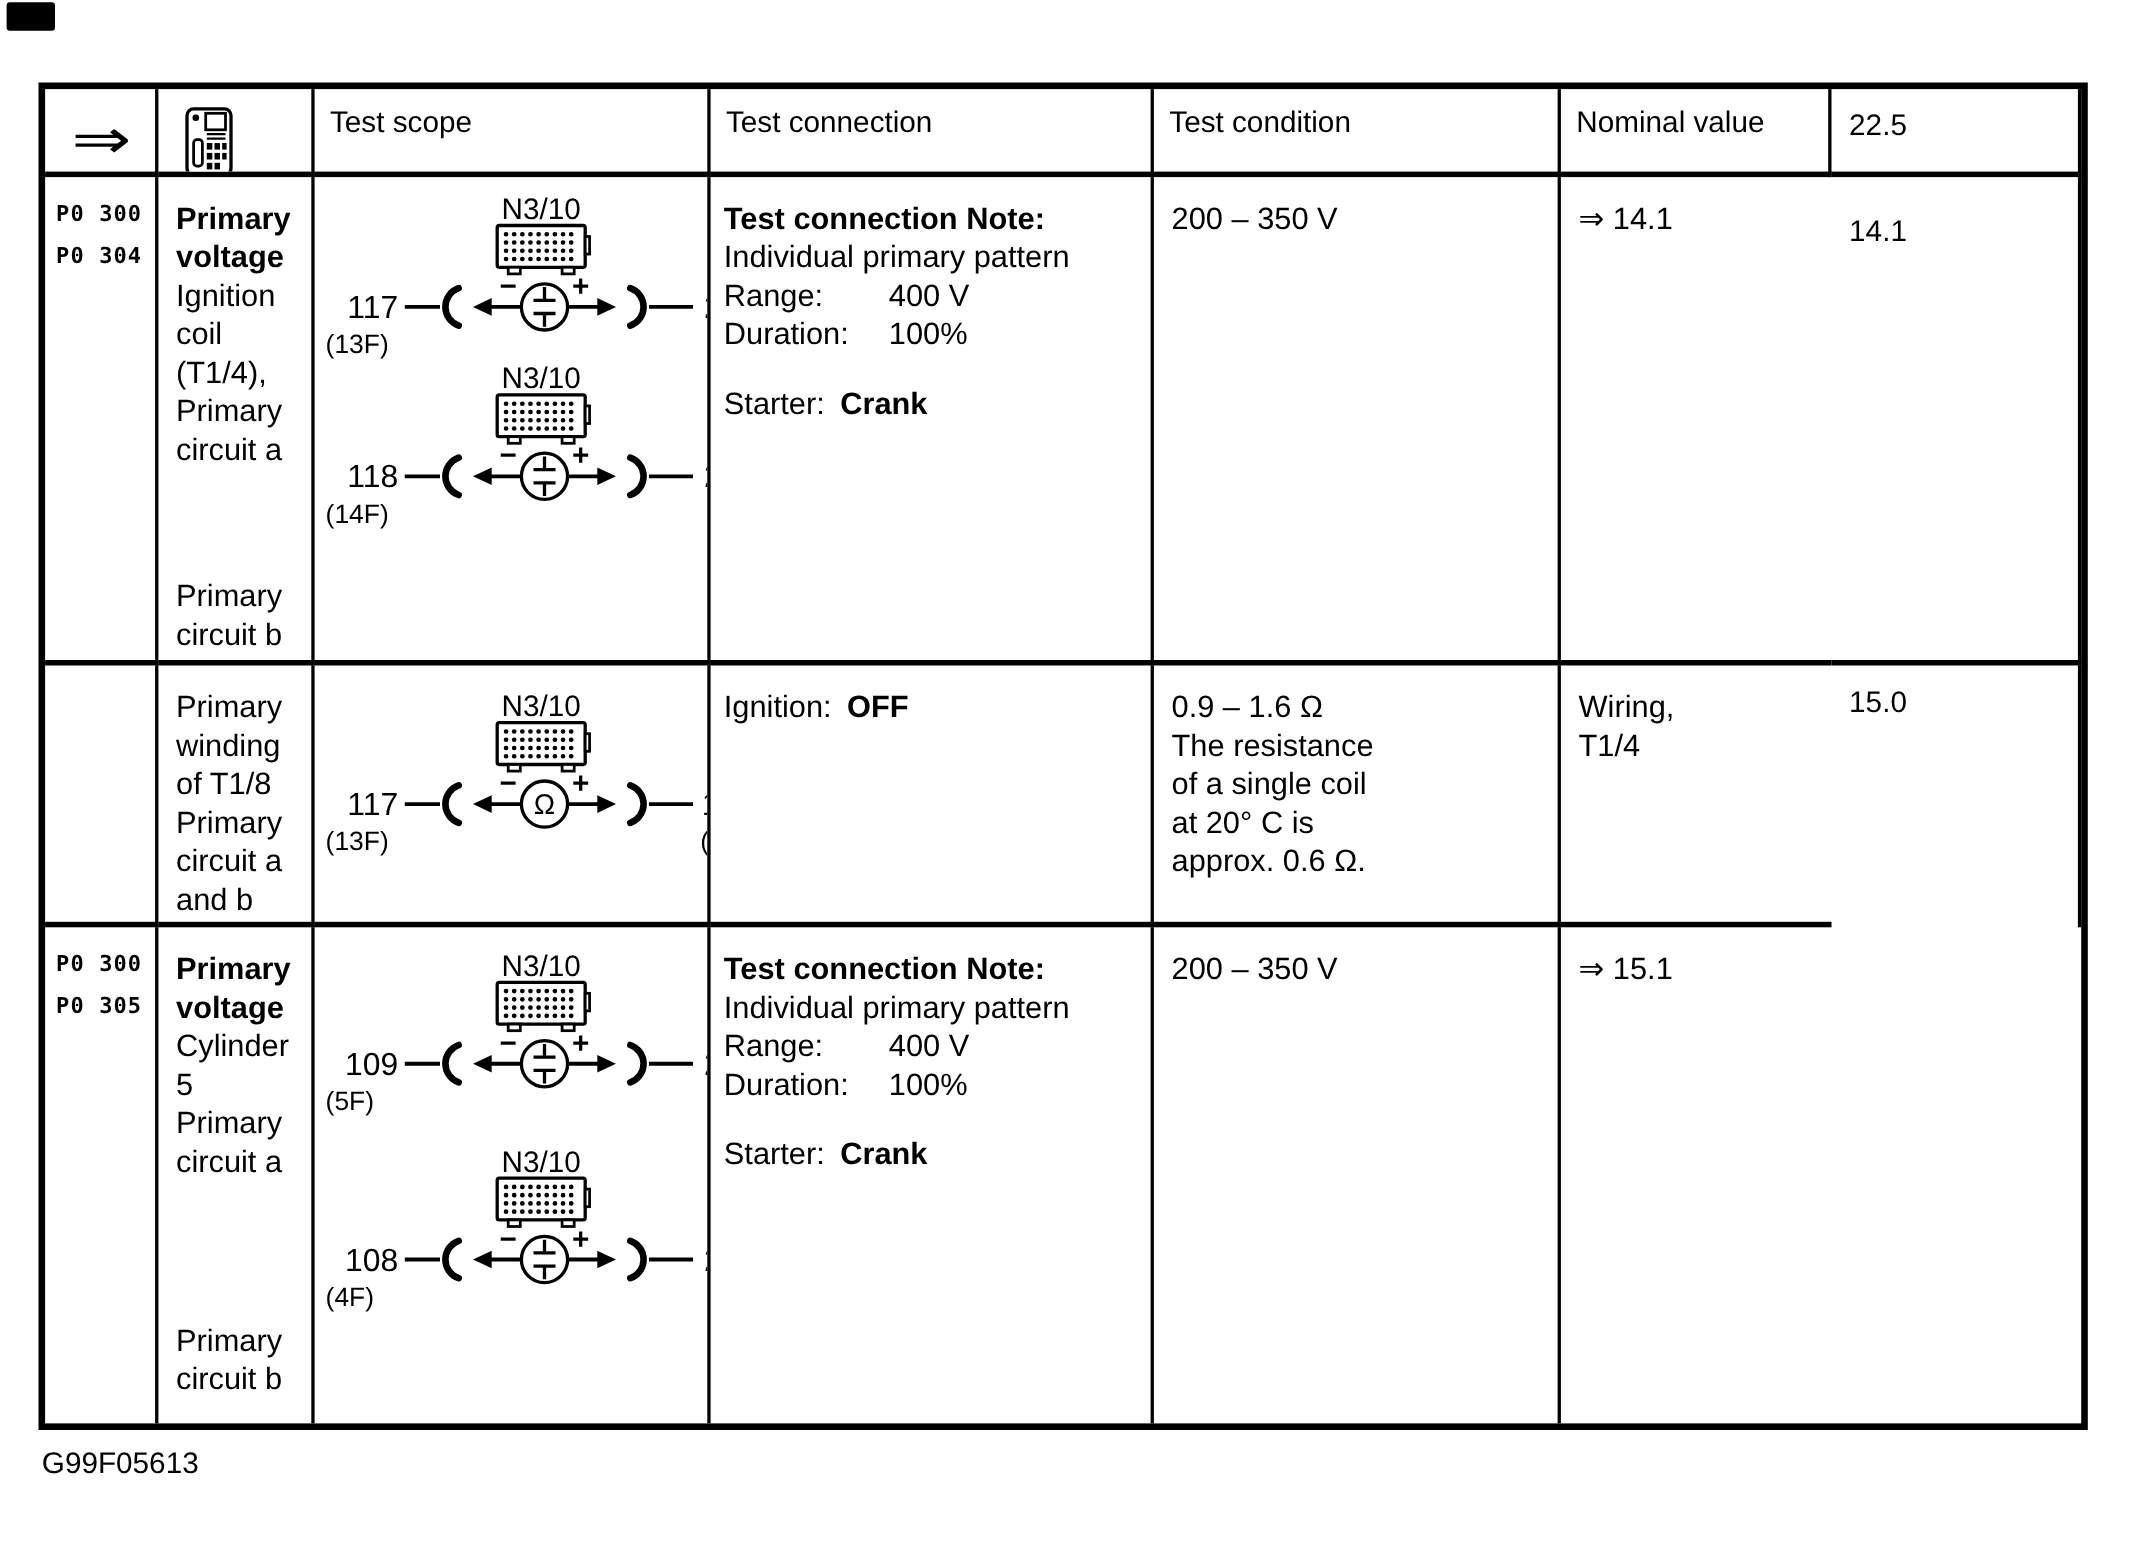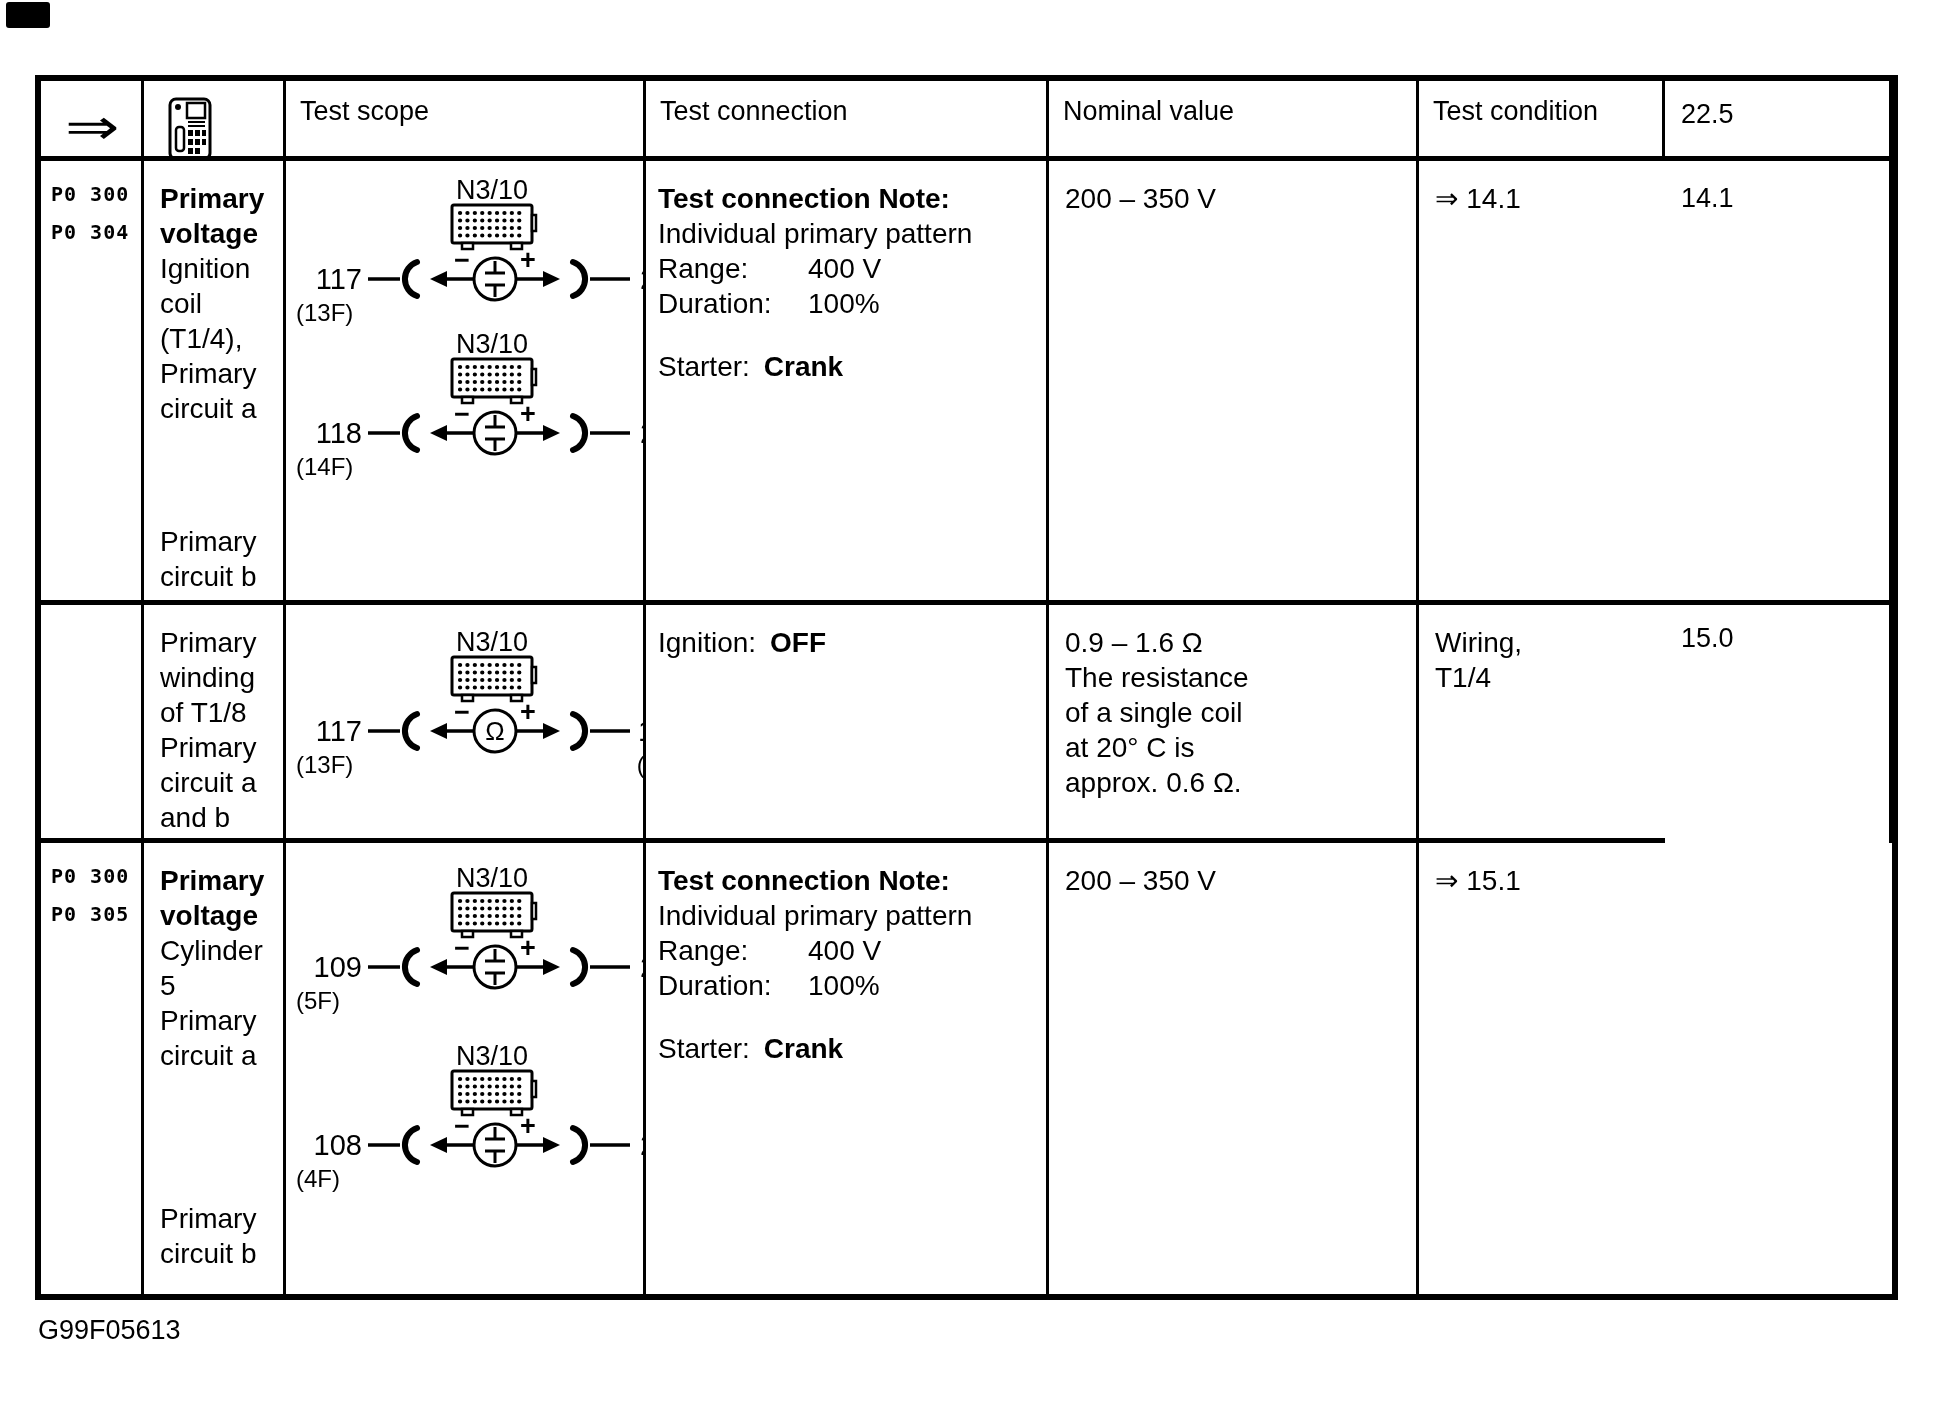--- a/index.html
+++ b/index.html
@@ -100,22 +100,22 @@
   <div class="cell head">
     <span class="big-arrow">⇒</span>
   </div>
   <div class="cell head">
     <svg width="46" height="66" viewBox="0 0 46 66" style="margin:2px 0 0 10px">
         <use href="#tester"></use>
       </svg>
   </div>
   <div class="cell head">Test scope</div>
   <div class="cell head">Test connection</div>
+  <div class="cell head">Test condition</div>
   <div class="cell head">Nominal value</div>
-  <div class="cell head">Test condition</div>
 
   <div class="cell step">22.5</div>
   <div class="cell codes">
     <div>P0 300</div>
     <div>P0 304</div>
   </div>
   <div class="cell">
     <div class="bold">Primary voltage</div>
     <div>Ignition coil (T1/4),</div>
     <div>Primary circuit a</div>
@@ -158,21 +158,21 @@
     <div><span class="plabel">Duration:</span><span>100%</span></div>
     <div class="starter"><span>Starter:</span><span class="bold bgap">Crank</span></div>
   </div>
   <div class="cell">
     <div>200 – 350 V</div>
   </div>
   <div class="cell lc">
     <div>⇒ 14.1</div>
   </div>
 
-  <div class="cell step" style="padding-top:20px">14.1</div>
+  <div class="cell step" style="padding-top:32px">14.1</div>
   <div class="cell"></div>
   <div class="cell">
     <div>Primary winding of T1/8</div>
     <div>Primary circuit a and b</div>
   </div>
   <div class="cell conn">
     <div class="diagram mt20">
       <svg class="tc" viewBox="0 0 410 150" width="410" height="150">
         <text class="mod" x="202" y="26">N3/10</text>
         <use href="#conn-icon"></use>

